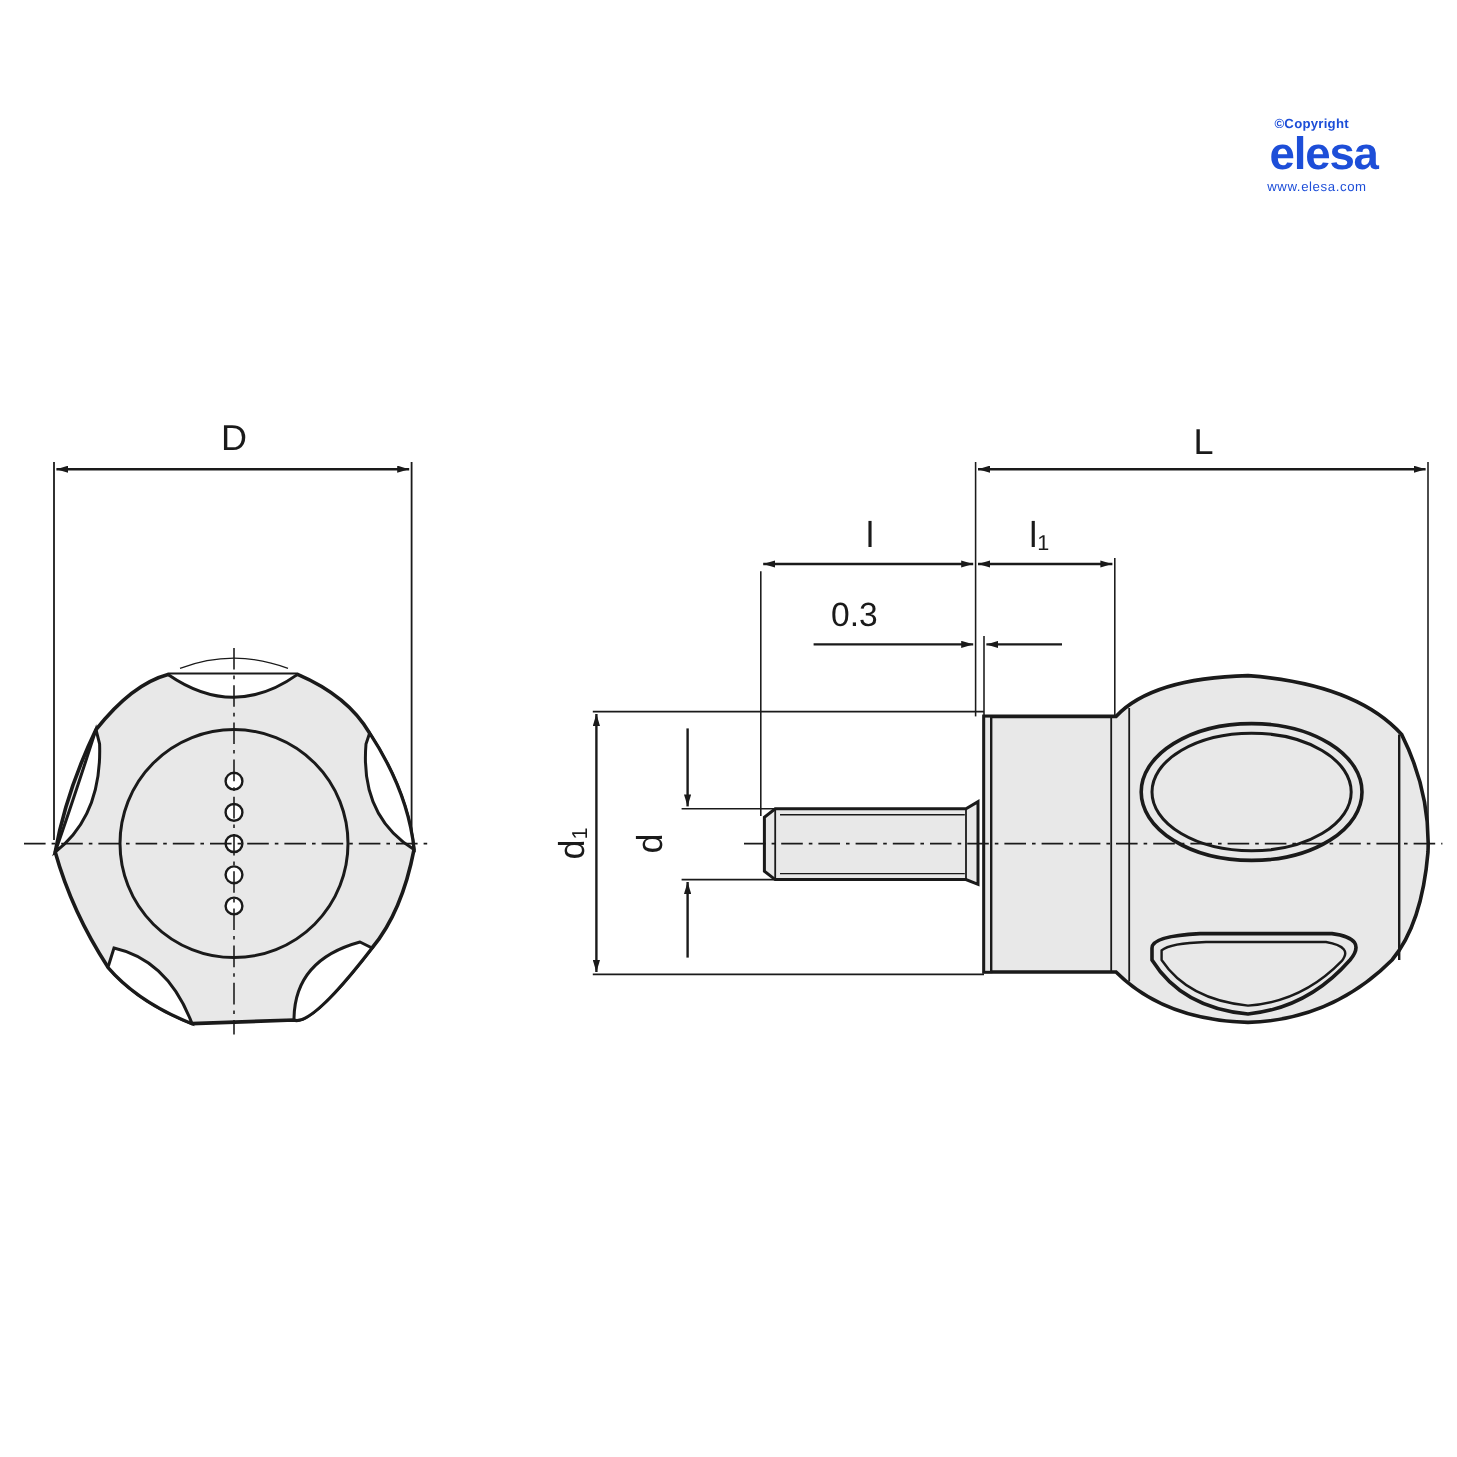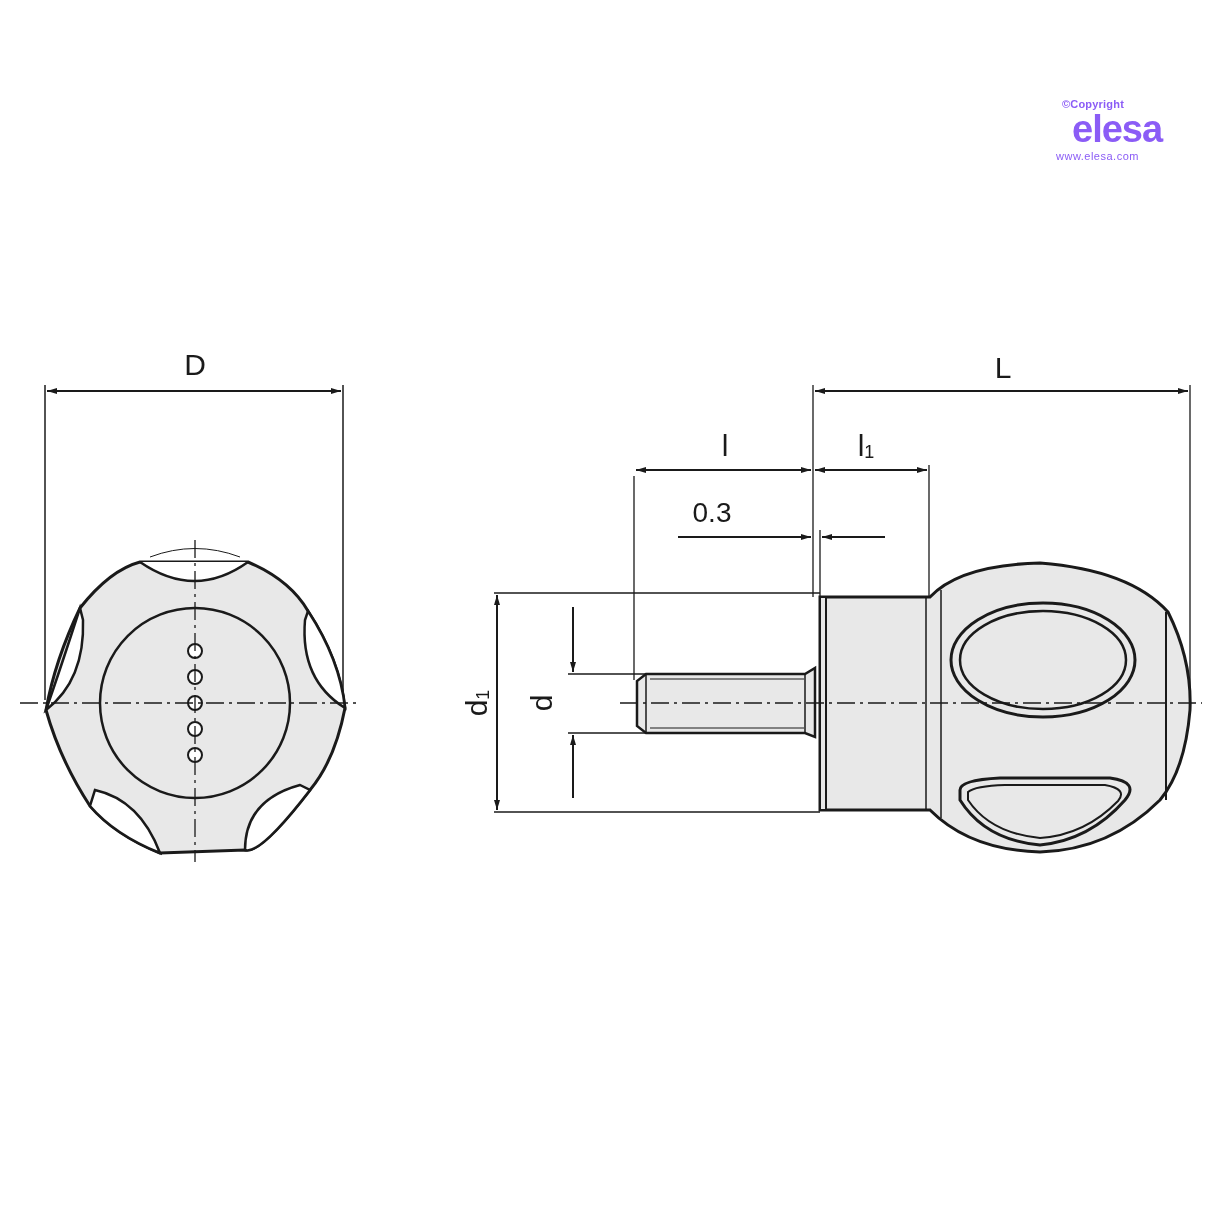--- a/index.html
+++ b/index.html
@@ -1,21 +1,21 @@
 <!DOCTYPE html>
 <html><head>
 <meta charset="utf-8">
 <style>
   html, body { margin: 0; padding: 0; background: #ffffff; }
   body { width: 1214px; height: 1214px; position: relative; overflow: hidden;
          font-family: "Liberation Sans", sans-serif; }
   #drawing { position: absolute; left: 0; top: 0; width: 1214px; height: 1214px; }
-  .logo { position: absolute; left: 1056px; top: 98px; width: 150px; color: #8b5cf6; text-align: left; }
+  .logo { position: absolute; left: 1056px; top: 98px; width: 150px; color: #1d4ed8; text-align: left; }
   .logo .copy { font-size: 11px; font-weight: bold; letter-spacing: 0.2px; margin-left: 6px; }
-  .logo .brand { font-size: 38px; font-weight: bold; letter-spacing: -1px; line-height: 38px; margin-left: 16px; }
+  .logo .brand { font-size: 38px; font-weight: bold; letter-spacing: -1px; line-height: 38px; margin-left: 2px; }
   .logo .url { font-size: 11px; letter-spacing: 0.5px; margin-top: 2px; }
   .dimtxt { font-family: "Liberation Sans", sans-serif; fill: #1a1a1a; }
 </style>
 </head>
 <body>
 
 <svg id="drawing" viewBox="0 0 1214 1214" xmlns="http://www.w3.org/2000/svg">
   <defs>
     <marker id="arr" viewBox="0 0 10 6" refX="10" refY="3" markerWidth="10" markerHeight="6" orient="auto-start-reverse" markerUnits="userSpaceOnUse">
       <path d="M0,0 L10,3 L0,6 z" fill="#1a1a1a"></path>

